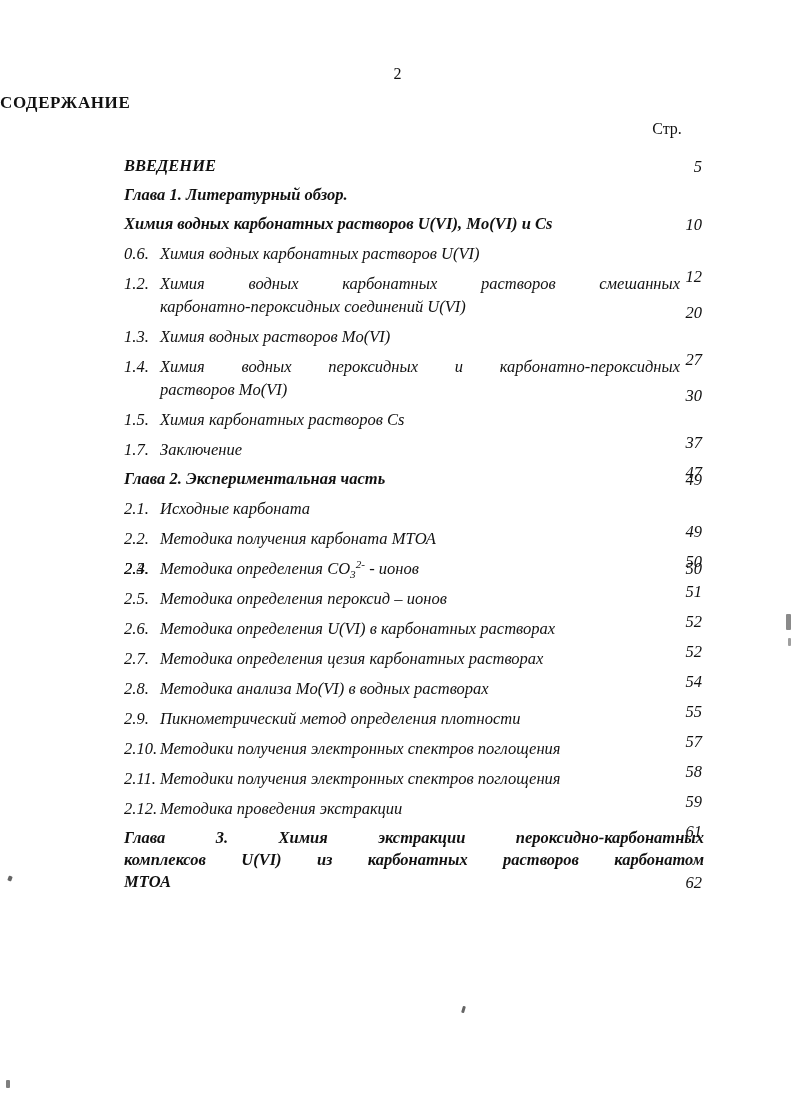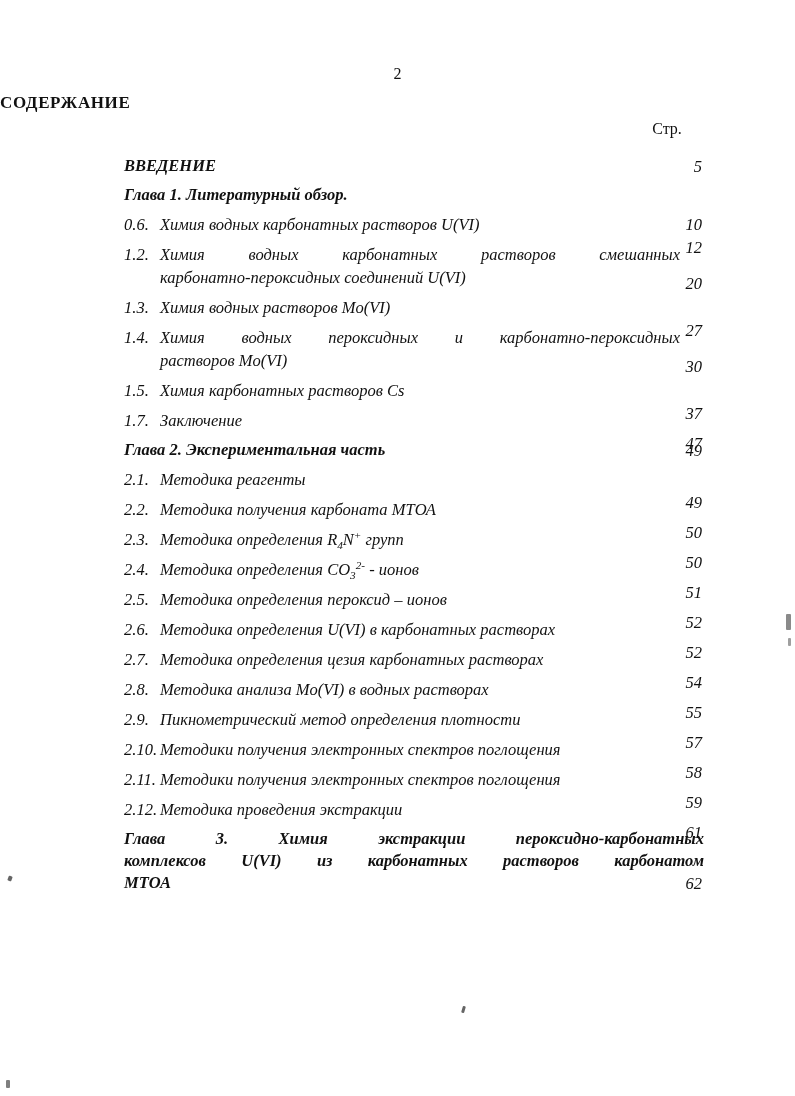--- a/index.html
+++ b/index.html
@@ -157,20 +157,21 @@
 
     <div class="row head">
       <span class="label">ВВЕДЕНИЕ</span>
       <span class="pg">5</span>
     </div>
 
     <div class="row head">
       <span class="label">Глава 1. Литературный обзор.</span>
     </div>
     <div class="row head">
+      <span class="label">Химия водных карбонатных растворов U(VI), Mo(VI) и Cs</span>
       <span class="pg">10</span>
     </div>
 
     <div class="row item">
       <span class="num">0.6.</span>
       <span class="label">Химия водных карбонатных растворов U(VI)</span>
       <span class="pg">12</span>
     </div>
 
     <div class="row item">
@@ -210,33 +211,32 @@
       <span class="pg">47</span>
     </div>
 
     <div class="row head">
       <span class="label">Глава 2. Экспериментальная часть</span>
       <span class="pg">49</span>
     </div>
 
     <div class="row item">
       <span class="num">2.1.</span>
-      <span class="label">Методика реагенты</span>
+      <span class="label">Исходные карбоната</span>
       <span class="pg">49</span>
     </div>
 
     <div class="row item">
       <span class="num">2.2.</span>
       <span class="label">Методика получения карбоната МТОА</span>
       <span class="pg">50</span>
     </div>
 
     <div class="row item">
       <span class="num">2.3.</span>
-      <span class="label"><span>Методика определения R</span><sub>4</sub><span>N</span><sup>+</sup><span> групп</span></span>
       <span class="pg">50</span>
     </div>
 
     <div class="row item">
       <span class="num">2.4.</span>
       <span class="label"><span>Методика определения CO</span><sub>3</sub><sup>2-</sup><span> - ионов</span></span>
       <span class="pg">51</span>
     </div>
 
     <div class="row item">

